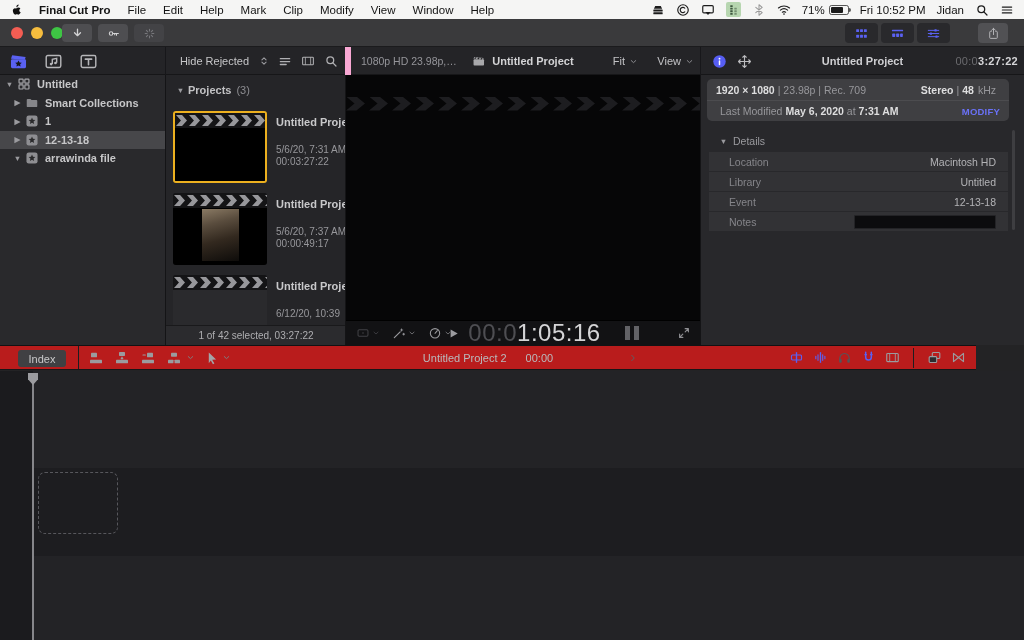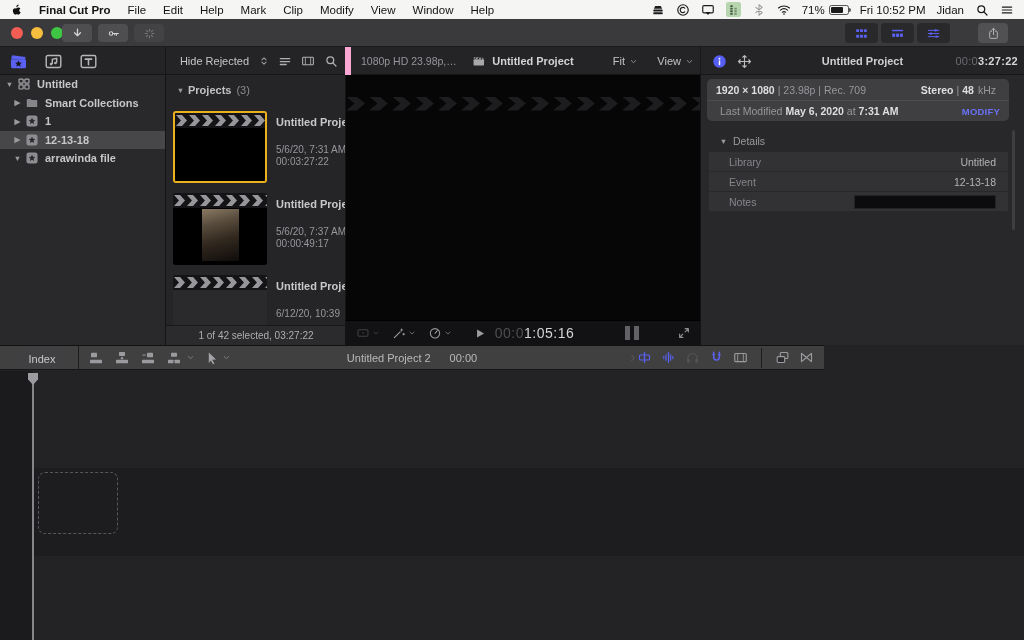--- a/index.html
+++ b/index.html
@@ -105,21 +105,21 @@
   .v-band i { flex-basis:19px; margin-right:4px; height:14px; }
   .v-bar { position:absolute; left:0; bottom:0; width:355px; height:25px; background:#121214; border-top:1px solid #000;
            display:flex; align-items:center; padding:0 10px; }
   .v-left { display:flex; align-items:center; gap:5px; }
   .v-left .grp { display:flex; align-items:center; gap:2px; margin-right:7px; }
   .v-left .ic { width:14px; height:14px; color:#9a9a9e; }
   .v-left .ic.sm { width:8px; height:8px; color:#77777b; }
   .v-left .grp.dim .ic { color:#404044; }
   .v-center { position:absolute; left:50%; transform:translateX(-50%); display:flex; align-items:center; gap:9px; }
   .v-center .play { width:13px; height:13px; color:#9c9ca0; }
-  .v-tc { font-size:14px; font-weight:400; letter-spacing:.5px; white-space:nowrap; }
+  .v-tc { font-size:24px; font-weight:400; letter-spacing:.5px; white-space:nowrap; }
   .v-tc .d { color:#4e4e52; } .v-tc .b { color:#d4d4d6; }
   .meters { position:absolute; right:62px; display:flex; gap:4px; }
   .meters i { width:5px; height:14px; background:#7e7e82; opacity:.75; }
   .v-expand { position:absolute; right:10px; width:14px; height:14px; color:#8e8e92; }
 
   
   .inspector { position:absolute; left:700px; top:75px; width:324px; height:270px; background:#28282b; border-left:1px solid #141416; }
   .props { margin:4px 15px 0 6px; background:#3f3f42; border-radius:5px; font-size:10.5px; }
   .p-row { height:21px; display:flex; align-items:center; padding:0 9px; white-space:nowrap; }
   .p-row + .p-row { border-top:1px solid #4c4c4f; }
@@ -131,21 +131,21 @@
   .d-head .disc { margin-right:5px; }
   .d-rows { margin:0 16px 0 8px; display:flex; flex-direction:column; gap:1px; }
   .d-row { height:19px; background:#323235; display:flex; align-items:center; padding:0 12px 0 20px; font-size:10.5px; }
   .d-row .lab { color:#85858a; }
   .d-row .sp { flex:1; }
   .d-row .val { color:#b3b3b6; }
   .notes-input { width:142px; height:14px; background:#0c0c0e; border:1px solid #232326; border-radius:1px; outline:none; color:#ccc; font-size:10px; padding:0 3px; }
   .i-scroll { position:absolute; right:9px; top:55px; width:3px; height:100px; background:#505054; border-radius:2px; opacity:.55; }
 
   
-  .tl-toolbar { position:absolute; left:0; top:345px; width:824px; height:25px; background:#404040;
+  .tl-toolbar { position:absolute; left:0; top:345px; width:976px; height:25px; background:#b91c1c;
                 border-top:1px solid #121214; border-bottom:1px solid #161618; }
   .index-btn { position:absolute; left:18px; top:4px; width:48px; height:17px; background:#404043; border-radius:3px;
                display:flex; align-items:center; justify-content:center; font-size:11px; color:#c9c9cb; }
   .tl-div { position:absolute; top:0; width:1px; height:23px; background:#1d1d20; }
   .tl-edit { position:absolute; left:88px; top:0; height:23px; display:flex; align-items:center; gap:10px; color:#9b9b9f; }
   .tl-edit .ic { width:16px; height:16px; }
   .tl-edit .ic.sm { width:9px; height:9px; color:#7d7d81; margin-left:-6px; }
   .tl-cursor { position:absolute; left:205px; top:0; height:23px; display:flex; align-items:center; gap:3px; color:#a4a4a8; }
   .tl-cursor .ic { width:14px; height:14px; }
   .tl-cursor .ic.sm { width:9px; height:9px; color:#7d7d81; }
@@ -650,20 +650,25 @@
       <span class="sp"></span>
       <span class="modify">MODIFY</span>
     </div>
   </div>
   <div class="d-head">
     <span class="disc">▼</span>
     <span>Details</span>
   </div>
   <div class="d-rows">
     <div class="d-row">
+      <span class="lab">Location</span>
+      <span class="sp"></span>
+      <span class="val">Macintosh HD</span>
+    </div>
+    <div class="d-row">
       <span class="lab">Library</span>
       <span class="sp"></span>
       <span class="val">Untitled</span>
     </div>
     <div class="d-row">
       <span class="lab">Event</span>
       <span class="sp"></span>
       <span class="val">12-13-18</span>
     </div>
     <div class="d-row">

